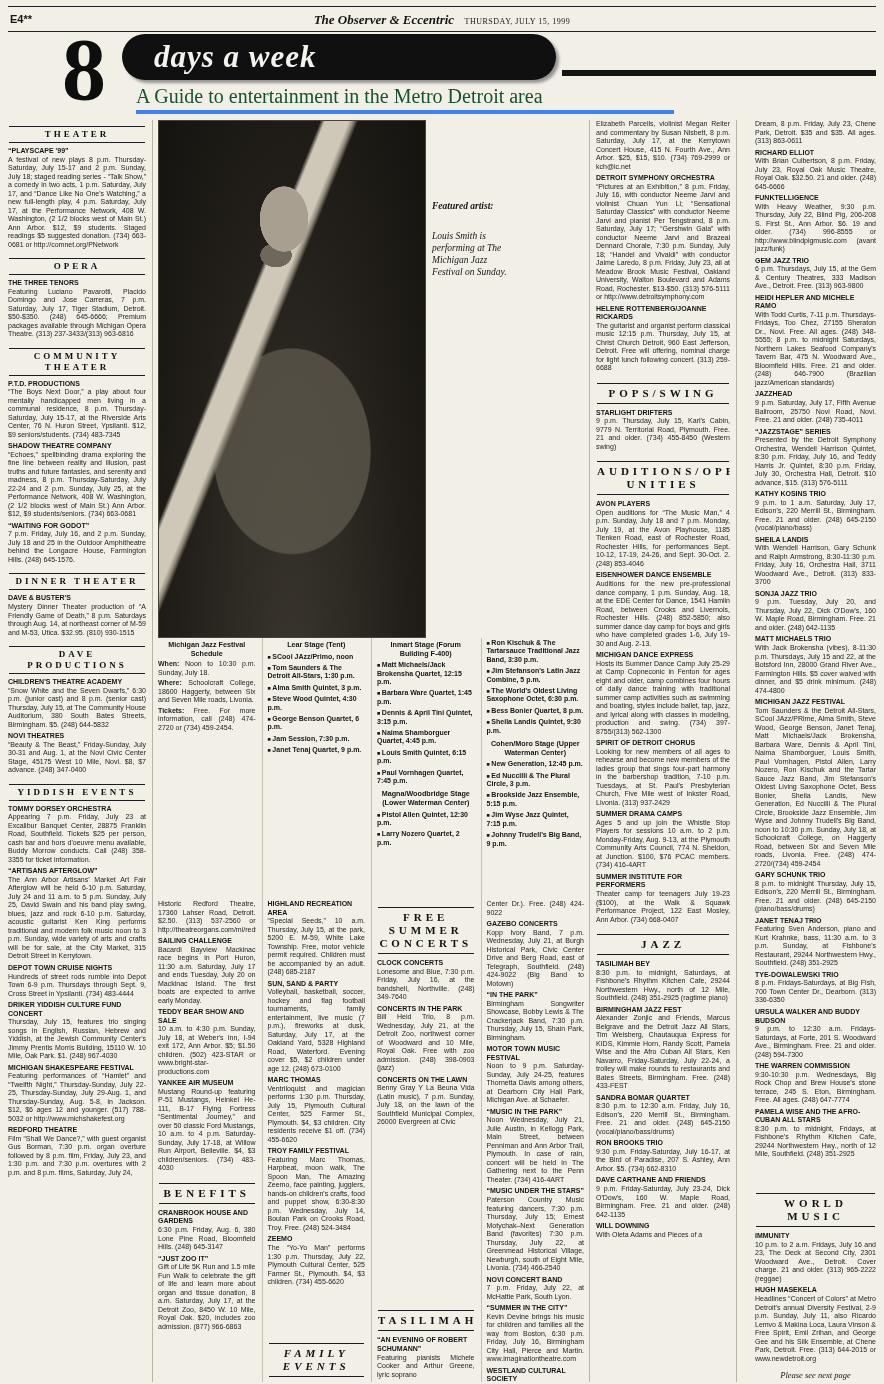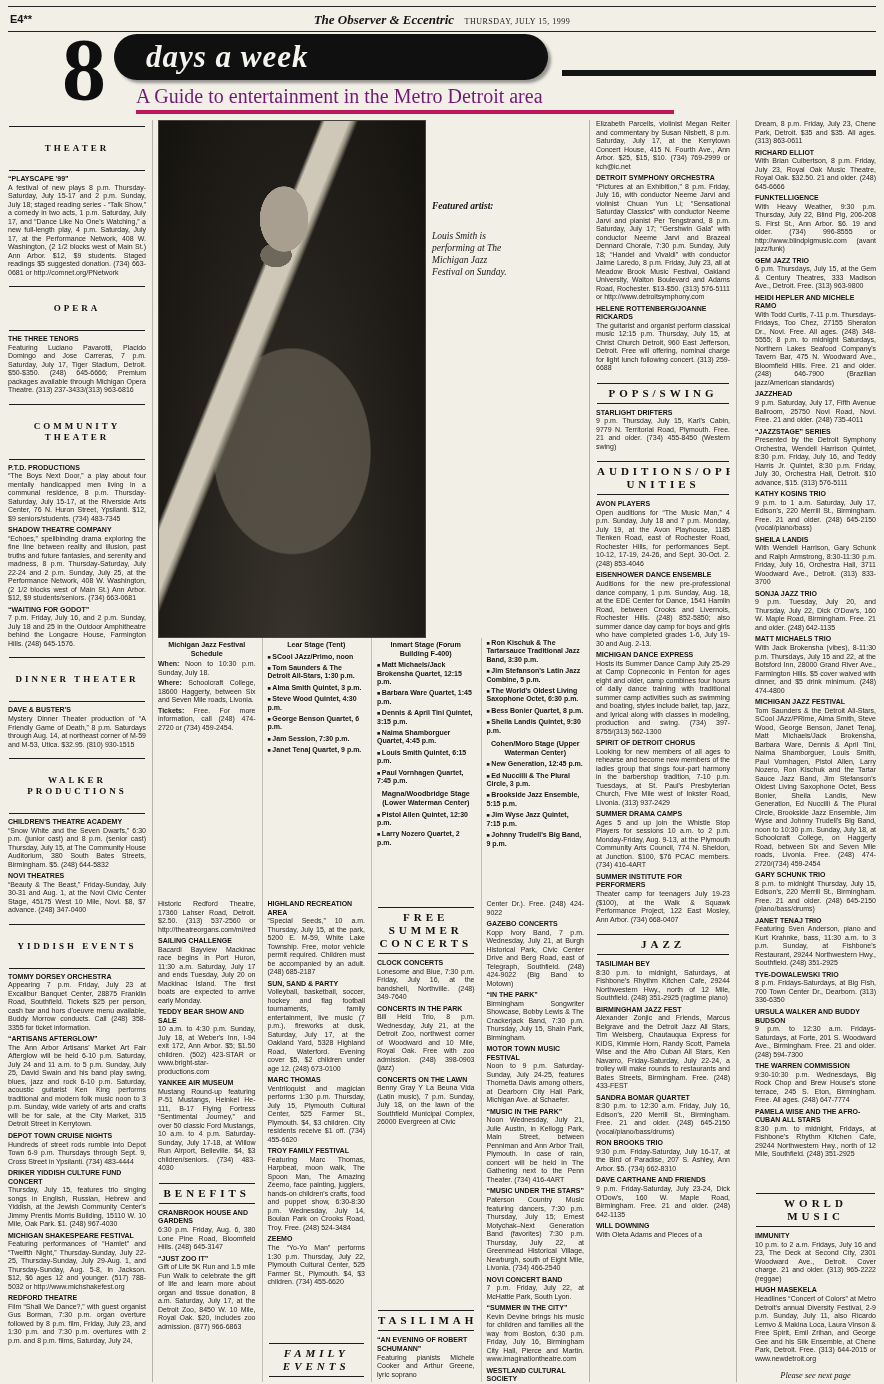--- a/index.html
+++ b/index.html
@@ -8,23 +8,23 @@
   
   .topbar{display:flex;align-items:center;margin:6px 8px 0;border-top:1px solid #222;border-bottom:1px solid #222;padding:3px 2px}
   .plabel{font:bold 11px "Liberation Sans",sans-serif;width:60px}
   .tcenter{flex:1;text-align:center}
   .paper{font:bold italic 13px "Liberation Serif",serif}
   .pdate{font:8px "Liberation Serif",serif;text-transform:uppercase;letter-spacing:.5px;margin-left:6px}
   .pspacer{width:60px}
   
   .masthead{position:relative;height:82px;margin:2px 8px 0}
   .eight{position:absolute;left:54px;top:-8px;font:bold 88px/88px "Liberation Serif",serif;color:#0e0e0e;z-index:2}
-  .banner{position:absolute;left:106px;top:0;width:434px;height:46px;background:#101010;border-radius:24px;color:#f5f3ee;font:bold italic 31px/46px "Liberation Serif",serif;padding-left:32px;letter-spacing:1px;box-shadow:3px 3px 3px rgba(40,40,40,.45)}
+  .banner{position:absolute;left:114px;top:0;width:434px;height:46px;background:#101010;border-radius:24px;color:#f5f3ee;font:bold italic 31px/46px "Liberation Serif",serif;padding-left:32px;letter-spacing:1px;box-shadow:3px 3px 3px rgba(40,40,40,.45)}
   .mast-rule{position:absolute;left:554px;right:0;top:36px;height:6px;background:#141414}
-  .subtitle-wrap{position:absolute;left:128px;top:50px;width:538px;border-bottom:4px solid #be185d;padding-bottom:2px;font:20px/24px "Liberation Serif",serif;color:#701a75}
+  .subtitle-wrap{position:absolute;left:128px;top:50px;width:538px;border-bottom:4px solid #3b82f6;padding-bottom:2px;font:20px/24px "Liberation Serif",serif;color:#14532d}
   
   .content{display:flex;gap:6px;margin:4px 8px 0;height:1262px}
   .col,.lmcol,.scol{display:flex;flex-direction:column;overflow:hidden}
   .colA{width:138px}
   .mid{width:438px;border-left:1px solid #b7b3a7;border-right:1px solid #b7b3a7;padding:0 5px;display:flex;flex-direction:column}
   .rc{width:134px}
   .rc2{flex:1;border-left:1px solid #b7b3a7;padding-left:18px}
   
   .photo-row{display:flex;gap:6px;height:518px}
   .photo{width:268px;border:1px solid #46433b;
@@ -41,21 +41,21 @@
   .sched-row{display:flex;gap:6px;height:262px}
   .lm-row{display:flex;gap:6px;height:482px}
   .scol,.lmcol{flex:1}
   .scol + .scol,.lmcol + .lmcol{border-left:1px solid #c2beb2;padding-left:5px}
   
   .entry{margin-bottom:3px}
   .entry-head{font:bold 7px/8.6px "Liberation Sans",sans-serif;text-transform:uppercase}
   .entry-body{font:7px/8.5px "Liberation Sans",sans-serif;text-align:justify;color:#1d1d1d}
   .cont{margin-bottom:3px}
   .head{font-family:"Liberation Serif",serif;font-weight:bold;text-align:center;border-top:1px solid #1c1c1c;border-bottom:1px solid #1c1c1c;color:#101010}
-  .rule-head{font-size:9px;line-height:11px;letter-spacing:3px;padding:16px 0;margin:6px 1px 4px}
+  .rule-head{font-size:9px;line-height:11px;letter-spacing:3px;padding:2px 0;margin:6px 1px 4px}
   .big-head{font-size:11px;line-height:13px;letter-spacing:4px;padding:3px 0;margin:7px 1px 5px}
   .stage-head{font:bold 7.2px/8.6px "Liberation Sans",sans-serif;text-align:center;margin:3px 0 2px}
   .sched-item{font:bold 7px/8.4px "Liberation Sans",sans-serif;margin:1px 0 2px}
   .sq{font-size:5.5px}
   .kv{margin-bottom:2px}
   .see-note{font:italic 8.5px/10px "Liberation Serif",serif;text-align:center;padding:4px 2px 2px}
 </style>
 </head>
 <body>
 
@@ -103,21 +103,21 @@
         </div>
         <div class="entry">
           <div class="entry-head">“WAITING FOR GODOT”</div>
           <div class="entry-body">7 p.m. Friday, July 16, and 2 p.m. Sunday, July 18 and 25 in the Outdoor Amphitheatre behind the Longacre House, Farmington Hills. (248) 645-1576.</div>
         </div>
         <div class="head rule-head">DINNER THEATER</div>
         <div class="entry">
           <div class="entry-head">DAVE &amp; BUSTER'S</div>
           <div class="entry-body">Mystery Dinner Theater production of “A Friendly Game of Death,” 8 p.m. Saturdays through Aug. 14, at northeast corner of M-59 and M-53, Utica. $32.95. (810) 930-1515</div>
         </div>
-        <div class="head rule-head">WALKER PRODUCTIONS</div>
+        <div class="head rule-head">DAVE PRODUCTIONS</div>
         <div class="entry">
           <div class="entry-head">CHILDREN'S THEATRE ACADEMY</div>
           <div class="entry-body">“Snow White and the Seven Dwarfs,” 6:30 p.m. (junior cast) and 8 p.m. (senior cast) Thursday, July 15, at The Community House Auditorium, 380 South Bates Streets, Birmingham. $5. (248) 644-5832</div>
         </div>
         <div class="entry">
           <div class="entry-head">NOVI THEATRES</div>
           <div class="entry-body">“Beauty &amp; The Beast,” Friday-Sunday, July 30-31 and Aug. 1, at the Novi Civic Center Stage, 45175 West 10 Mile, Novi. $8, $7 advance. (248) 347-0400</div>
         </div>
         <div class="head rule-head">YIDDISH EVENTS</div>
         <div class="entry">

